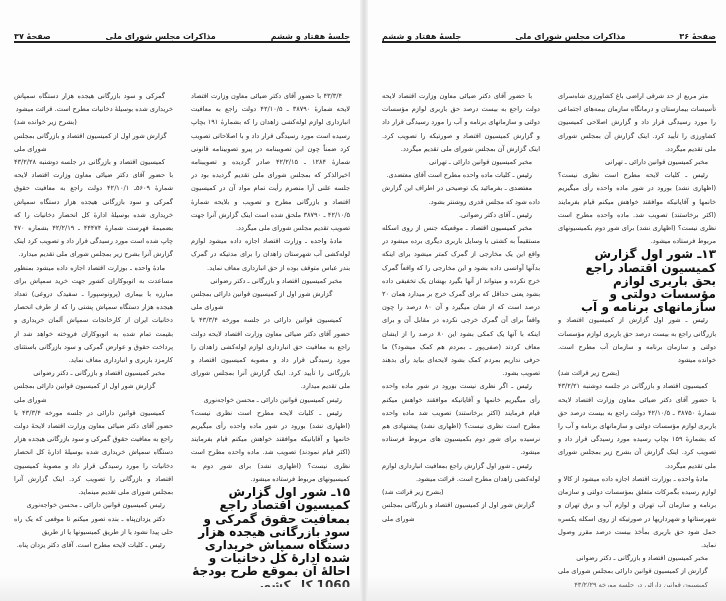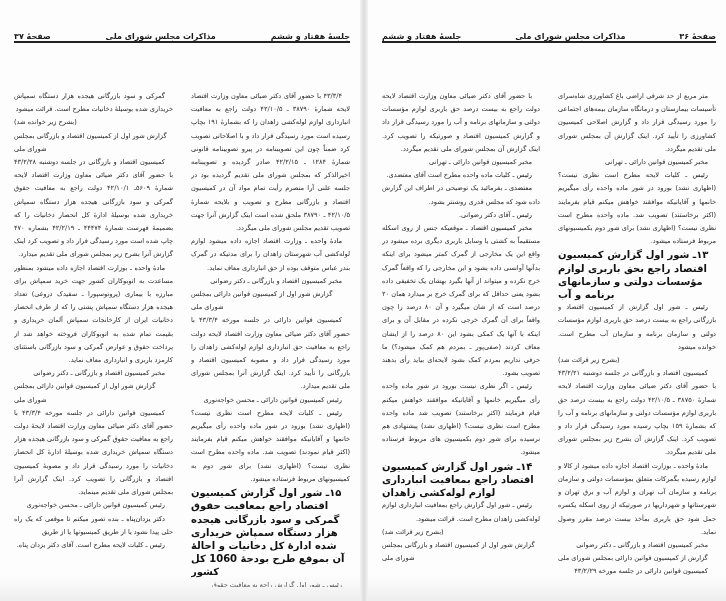--- a/index.html
+++ b/index.html
@@ -14,21 +14,21 @@
   .running-head { position: absolute; top: 27px; left: 14px; right: 10px; height: 14px;
                   display: flex; justify-content: space-between; align-items: flex-end;
                   direction: rtl; font-size: 8px; font-weight: bold; }
   .head-rule { position: absolute; top: 41px; left: 14px; right: 10px; height: 2px; background: #222; }
   .columns { position: absolute; top: 46px; left: 14px; right: 10px; bottom: 14px;
              display: flex; flex-direction: row-reverse; gap: 18px; direction: rtl; margin-top: 44px; }
   .col { flex: 1; font-size: 6.6px; line-height: 13.2px; text-align: justify; overflow: hidden;
          color: #2a2a2a; }
   .col p { margin: 0 0 0 0; text-indent: 8px; }
   .col p.center { text-align: left; text-indent: 0; }
-  .col p.heading { font-weight: bold; text-align: left; text-indent: 0; font-size: 10px; color: #111; }
+  .col p.heading { font-weight: bold; text-align: right; text-indent: 0; font-size: 12px; color: #111; }
   .col .speaker { font-weight: normal; color: #111; }
   .scan-noise { position: absolute; left: 0; right: 0; bottom: 0; height: 26px;
                 background: linear-gradient(to bottom, rgba(255,255,255,0), rgba(225,225,225,0.55)); }
 </style>
 </head>
 <body>
 
 <div class="spread">
 
   <div class="page left">
@@ -78,21 +78,20 @@
     <div class="head-rule"></div>
     <div class="columns">
       <div class="col">
           <p><span>با حضور آقای دکتر ضیائی معاون وزارت اقتصاد لایحه دولت راجع به بیست درصد حق باربری لوازم مؤسسات دولتی و سازمانهای برنامه و آب را مورد رسیدگی قرار داد و گزارش کمیسیون اقتصاد و صورتیکه را تصویب کرد. اینک گزارش آن بمجلس شورای ملی تقدیم میگردد.</span></p>
           <p><span>مخبر کمیسیون قوانین دارائی ـ تهرانی</span></p>
           <p><span class="speaker">رئیس</span> <span>ـ کلیات ماده واحده مطرح است آقای معتضدی.</span></p>
           <p><span class="speaker">معتضدی</span> <span>ـ بفرمائید یک توضیحی در اطراف این گزارش داده شود که مجلس قدری روشنتر بشود.</span></p>
           <p><span class="speaker">رئیس</span> <span>ـ آقای دکتر رضوانی.</span></p>
           <p><span class="speaker">مخبر کمیسیون اقتصاد</span> <span>ـ موقعیکه جنس از روی اسکله مستقیماً به کشتی یا وسایل باربری دیگری برده میشود در واقع این یک مخارجی از گمرک کمتر میشود برای اینکه بدآنها آوانسی داده بشود و این مخارجی را که واقعاً گمرک خرج نکرده و میتواند از آنها بگیرد بهشان یک تخفیفی داده بشود یعنی حداقل که برای گمرک خرج بر میدارد همان ۲۰ درصد است که از شان میگیرد و آن ۸۰ درصد را چون واقعاً برای آن گمرک خرجی نکرده در مقابل آن و برای اینکه با آنها یک کمکی بشود این ۸۰ درصد را از ایشان معاف کردند (صفی‌پور ـ بمردم هم کمک میشود؟) ما حرفی نداریم بمردم کمک بشود لایحه‌ای بیاید رأی بدهند تصویب بشود.</span></p>
           <p><span class="speaker">رئیس</span> <span>ـ اگر نظری نیست بورود در شور ماده واحده رأی میگیریم خانمها و آقایانیکه موافقند خواهش میکنم قیام فرمایند (اکثر برخاستند) تصویب شد ماده واحده مطرح است نظری نیست؟ (اظهاری نشد) پیشنهادی هم نرسیده برای شور دوم بکمیسیون های مربوط فرستاده میشود.</span></p>
-          <p class="heading"><span>۱۴ـ شور اول گزارش کمیسیون اقتصاد راجع بمعافیت انبارداری لوازم لوله‌کشی زاهدان</span></p>
           <p><span class="speaker">رئیس</span> <span>ـ شور اول گزارش راجع بمعافیت انبارداری لوازم لوله‌کشی زاهدان مطرح است. قرائت میشود.</span></p>
           <p class="center"><span>(بشرح زیر قرائت شد)</span></p>
           <p class="center"><span>گزارش شور اول از کمیسیون اقتصاد و بازرگانی بمجلس شورای ملی</span></p>
         </div>
       <div class="col">
           <p><span>متر مربع از حد شرقی اراضی باغ کشاورزی شاه‌سرای تأسیسات بیمارستان و درمانگاه سازمان بیمه‌های اجتماعی را مورد رسیدگی قرار داد و گزارش اصلاحی کمیسیون کشاورزی را تأیید کرد. اینک گزارش آن بمجلس شورای ملی تقدیم میگردد.</span></p>
           <p><span>مخبر کمیسیون قوانین دارائی ـ تهرانی</span></p>
           <p><span class="speaker">رئیس</span> <span>ـ کلیات لایحه مطرح است نظری نیست؟ (اظهاری نشد) بورود در شور ماده واحده رأی میگیریم خانمها و آقایانیکه موافقند خواهش میکنم قیام بفرمایند (اکثر برخاستند) تصویب شد. ماده واحده مطرح است نظری نیست؟ (اظهاری نشد) برای شور دوم بکمیسیونهای مربوط فرستاده میشود.</span></p>
           <p class="heading"><span>۱۳ـ شور اول گزارش کمیسیون اقتصاد راجع بحق باربری لوازم مؤسسات دولتی و سازمانهای برنامه و آب</span></p>
           <p><span class="speaker">رئیس</span> <span>ـ شور اول گزارش از کمیسیون اقتصاد و بازرگانی راجع به بیست درصد حق باربری لوازم مؤسسات دولتی و سازمان برنامه و سازمان آب مطرح است. خوانده میشود</span></p>

